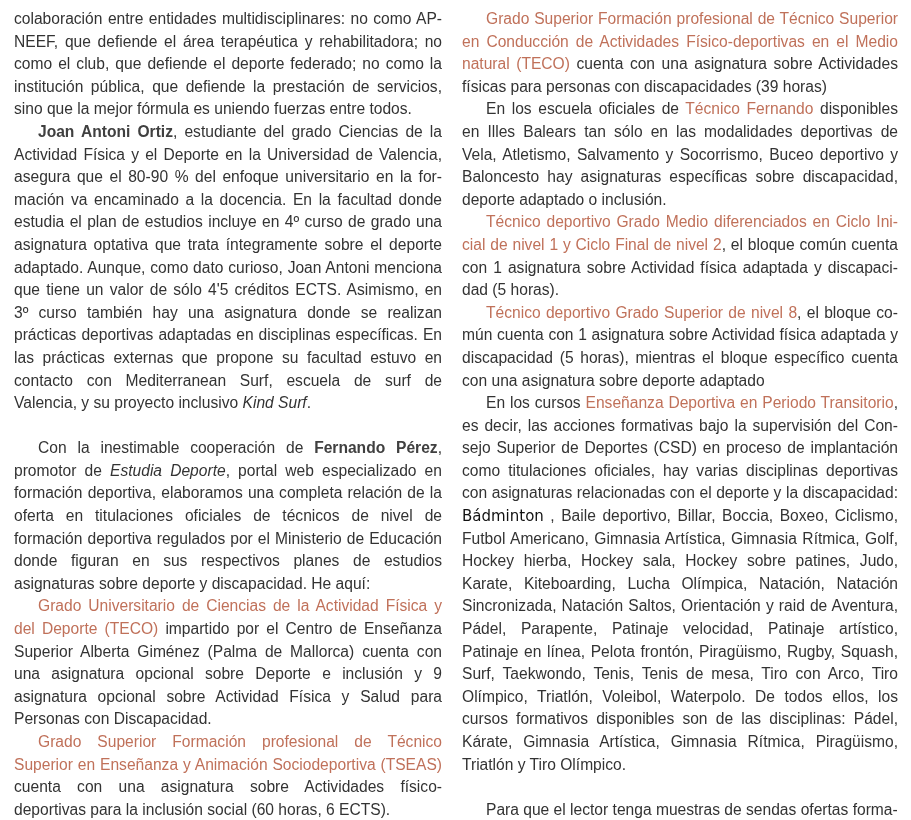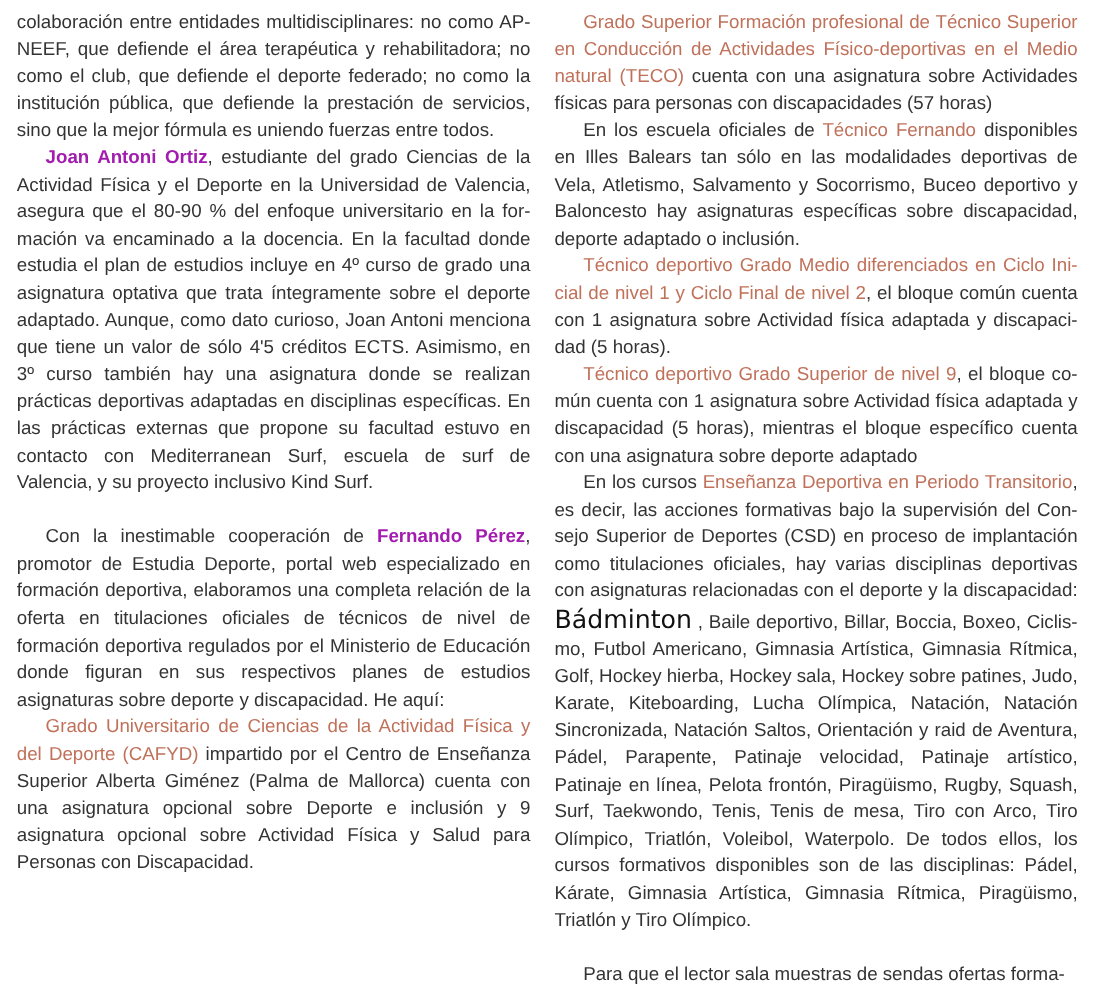--- a/index.html
+++ b/index.html
@@ -20,47 +20,48 @@
     line-height: 22.6px;
     text-align: justify;
     hyphens: manual;
   }
   .col-left { left: 14px; width: 428px; }
   .col-right { left: 462px; width: 436px; top: 8px; }
   p { margin: 0; text-indent: 24px; }
   p.noindent { text-indent: 0; }
   p.gap-before { margin-top: 22.6px; }
   .hl { color: #c0715a; }
-  .b { font-weight: bold; color: #a21caf; }
-  .i { }
-  .sans-b { font-family: "DejaVu Sans", sans-serif; color: #111; font-size: 21px; }
+  .b { font-weight: bold; color: #404040; }
+  .i { font-style: italic; }
+  .sans-b { font-family: "DejaVu Sans", sans-serif; color: #111; font-size: 15px; }
 </style>
 </head>
 <body>
 
 <div class="page">
 
   <div class="col col-left">
     <p class="noindent"><span>colaboración entre entidades multidisciplinares: no como AP­NEEF, que defiende el área terapéutica y rehabilitadora; no como el club, que defiende el deporte federado; no como la institución pública, que defiende la prestación de servicios, sino que la mejor fórmula es uniendo fuerzas entre todos.</span></p>
 
     <p><span class="b">Joan Antoni Ortiz</span><span>, estudiante del grado Ciencias de la Actividad Física y el Deporte en la Universidad de Valencia, asegura que el 80-90 % del enfoque universitario en la for­mación va encaminado a la docencia. En la facultad donde estudia el plan de estudios incluye en 4º curso de grado una asignatura optativa que trata íntegramente sobre el deporte adaptado. Aunque, como dato curioso, Joan Antoni menciona que tiene un valor de sólo 4'5 créditos ECTS. Asimismo, en 3º curso también hay una asignatura donde se realizan prácticas deportivas adaptadas en disciplinas específicas. En las prácti­cas externas que propone su facultad estuvo en contacto con Mediterranean Surf, escuela de surf de Valencia, y su proyecto inclusivo </span><span class="i">Kind Surf</span><span>.</span></p>
 
     <p class="gap-before"><span>Con la inestimable cooperación de </span><span class="b">Fernando Pérez</span><span>, promo­tor de </span><span class="i">Estudia Deporte</span><span>, portal web especializado en formación deportiva, elaboramos una completa relación de la oferta en titulaciones oficiales de técnicos de nivel de formación depor­tiva regulados por el Ministerio de Educación donde figuran en sus respectivos planes de estudios asignaturas sobre de­porte y discapacidad. He aquí:</span></p>
 
-    <p><span class="hl">Grado Universitario de Ciencias de la Actividad Física y del Deporte (CAFYD)</span><span>  impartido por el Centro de Enseñanza Su­perior Alberta Giménez (Palma de Mallorca) cuenta con una asignatura opcional sobre Deporte e inclusión y 9 asignatura opcional sobre Actividad Física y Salud para Personas con Dis­capacidad.</span></p>
+    <p><span class="hl">Grado Universitario de Ciencias de la Actividad Física y del Deporte (TECO)</span><span>  impartido por el Centro de Enseñanza Su­perior Alberta Giménez (Palma de Mallorca) cuenta con una asignatura opcional sobre Deporte e inclusión y 9 asignatura opcional sobre Actividad Física y Salud para Personas con Dis­capacidad.</span></p>
 
+    <p><span class="hl">Grado Superior Formación profesional de Técnico Superior en Enseñanza y Animación Sociodeportiva (TSEAS)</span><span> cuenta con una asignatura sobre Actividades físico-deportivas para la inclusión social (60 horas, 6 ECTS).</span></p>
   </div>
 
   <div class="col col-right">
-    <p><span class="hl">Grado Superior Formación profesional de Técnico Superior en Conducción de Actividades Físico-deportivas en el Medio natural (TECO)</span><span> cuenta con una asignatura sobre Actividades físicas para personas con discapacidades (57 horas)</span></p>
+    <p><span class="hl">Grado Superior Formación profesional de Técnico Superior en Conducción de Actividades Físico-deportivas en el Medio natural (TECO)</span><span> cuenta con una asignatura sobre Actividades físicas para personas con discapacidades (39 horas)</span></p>
 
     <p><span>En los escuela oficiales de </span><span class="hl">Técnico Fernando</span><span> disponibles en Illes Balears tan sólo en las modalidades deportivas de Vela, Atletismo, Salvamento y Socorrismo, Buceo deportivo y Ba­loncesto hay asignaturas específicas sobre discapacidad, de­porte adaptado o inclusión.</span></p>
 
     <p><span class="hl">Técnico deportivo Grado Medio diferenciados en Ciclo Ini­cial de nivel 1 y Ciclo Final de nivel 2</span><span>, el bloque común cuenta con 1 asignatura sobre Actividad física adaptada y discapaci­dad (5 horas).</span></p>
 
-    <p><span class="hl">Técnico deportivo Grado Superior de nivel 9</span><span>, el bloque co­mún cuenta con 1 asignatura sobre Actividad física adaptada y discapacidad (5 horas), mientras el bloque específico cuenta con una asignatura sobre deporte adaptado</span></p>
+    <p><span class="hl">Técnico deportivo Grado Superior de nivel 8</span><span>, el bloque co­mún cuenta con 1 asignatura sobre Actividad física adaptada y discapacidad (5 horas), mientras el bloque específico cuenta con una asignatura sobre deporte adaptado</span></p>
 
     <p><span>En los cursos </span><span class="hl">Enseñanza Deportiva en Periodo Transitorio</span><span>, es decir, las acciones formativas bajo la supervisión del Con­sejo Superior de Deportes (CSD) en proceso de implantación como titulaciones oficiales, hay varias disciplinas deportivas con asignaturas relacionadas con el deporte y la discapaci­dad: </span><span class="sans-b">Bádminton</span><span> , Baile deportivo, Billar, Boccia, Boxeo, Ciclis­mo, Futbol Americano, Gimnasia Artística, Gimnasia Rítmica, Golf, Hockey hierba, Hockey sala, Hockey sobre patines, Judo, Karate, Kiteboarding, Lucha Olímpica, Natación, Natación Sincronizada, Natación Saltos, Orientación y raid de Aventu­ra, Pádel, Parapente, Patinaje velocidad, Patinaje artístico, Patinaje en línea, Pelota frontón, Piragüismo, Rugby, Squash, Surf, Taekwondo, Tenis, Tenis de mesa, Tiro con Arco, Tiro Olímpico, Triatlón, Voleibol, Waterpolo. De todos ellos, los cursos formativos disponibles son de las disciplinas: Pádel, Kárate, Gimnasia Artística, Gimnasia Rítmica, Piragüismo, Triatlón y Tiro Olímpico.</span></p>
 
-    <p class="gap-before"><span>Para que el lector sala muestras de sendas ofertas forma-</span></p>
+    <p class="gap-before"><span>Para que el lector tenga muestras de sendas ofertas forma-</span></p>
   </div>
 
 </div>
 
 </body></html>

